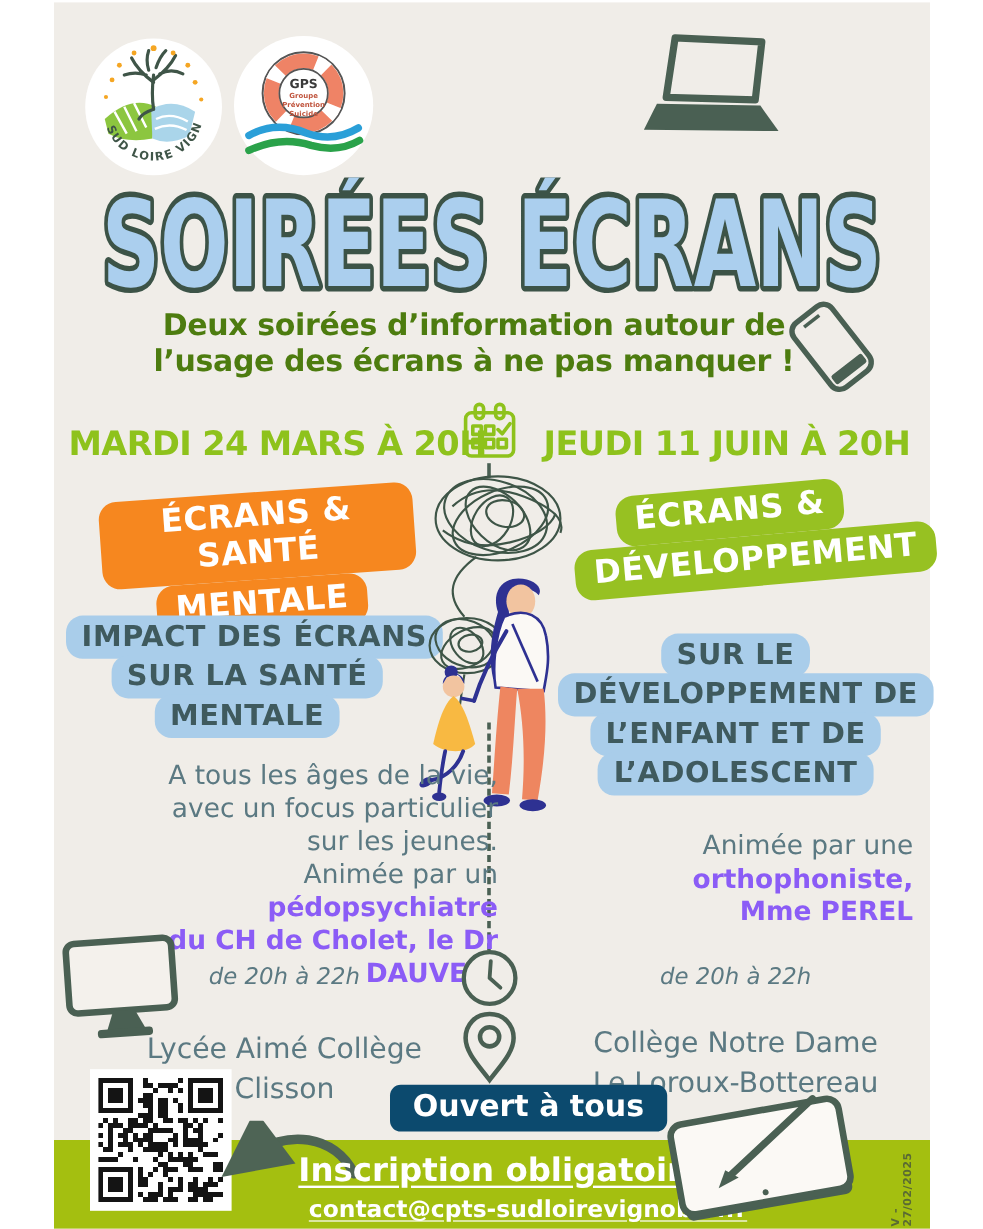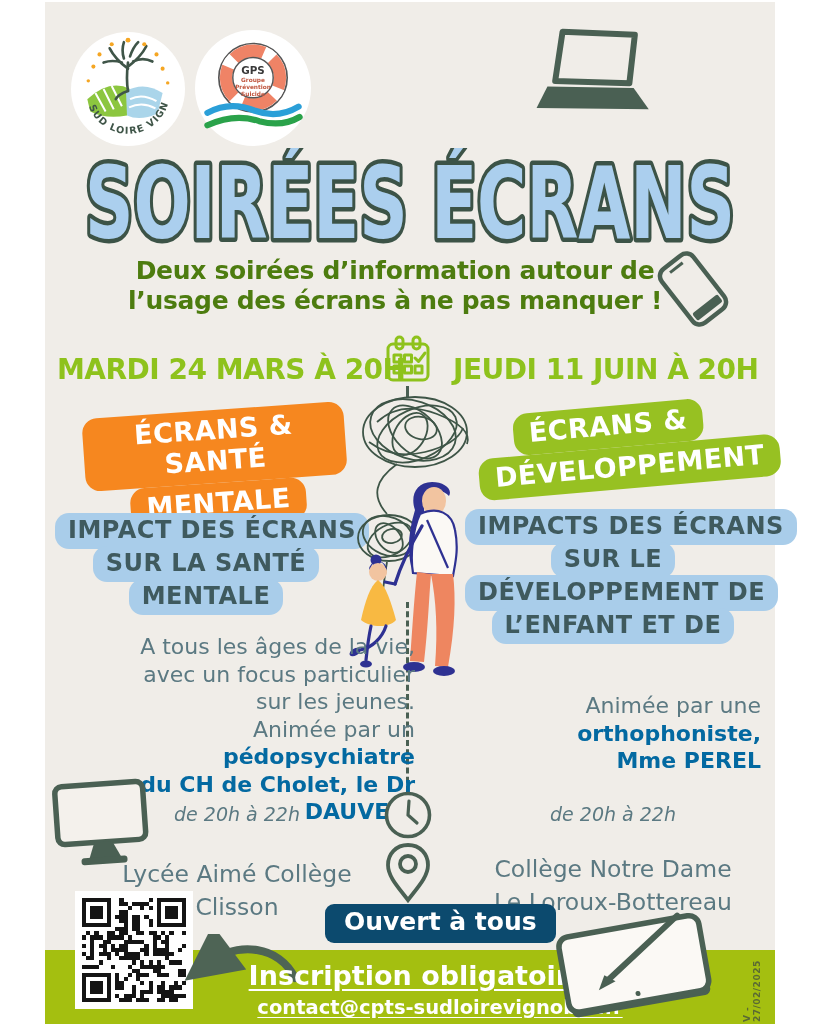--- a/index.html
+++ b/index.html
@@ -36,21 +36,21 @@
   
   .topic { text-align:center; }
   .topic span { display:inline-block; background:#a9cdea; color:#3f5a5e; font-weight:bold;
                 font-size:24px; padding:3px 13px 5px; border-radius:14px; margin-top:-3px;
                 letter-spacing:0.5px; white-space:nowrap; }
   .topic-left  { left:10px;  top:514px; width:302px; }
   .topic-right { left:420px; top:510px; width:296px; }
 
   
   .para { text-align:right; color:#5b7982; font-size:22px; line-height:27.5px; }
-  .para b { color:#0369a1; }
+  .para b { color:#8b5cf6; }
   .para-left  { left:14px;  top:631px; width:356px; }
   .para-right { left:420px; top:690px; width:296px; }
 
   .time { text-align:center; color:#5b7982; font-size:19px;font-style:italic; }
   .time-left  { left:14px;  top:801px; width:356px; }
   .time-right { left:420px; top:801px; width:296px; }
 
   .venue { text-align:center; color:#5b7982; font-size:23.5px; line-height:33px; }
   .venue-left  { left:14px;  top:856px; width:356px; }
   .venue-right { left:420px; top:851px; width:296px; }
@@ -184,24 +184,25 @@
       <span>ÉCRANS &amp;</span><br>
       <span>DÉVELOPPEMENT</span>
     </div>
 
     <div class="abs topic topic-left">
       <span>IMPACT DES ÉCRANS</span><br>
       <span>SUR LA SANTÉ</span><br>
       <span>MENTALE</span>
     </div>
     <div class="abs topic topic-right">
-      <span>IMPACTS DES ÉCRANS</span><br>
+      <br>
       <span>SUR LE</span><br>
       <span>DÉVELOPPEMENT DE</span><br>
       <span>L’ENFANT ET DE</span><br>
+      <span>L’ADOLESCENT</span>
     </div>
 
     <svg class="abs" style="left:300px; top:390px;" width="140" height="212" viewBox="0 0 140 212">
       <g fill="none" stroke="#3e5547" stroke-width="1.8">
         <ellipse cx="70" cy="40" rx="52" ry="35"></ellipse>
         <ellipse cx="68" cy="38" rx="44" ry="29" transform="rotate(18 68 38)"></ellipse>
         <ellipse cx="72" cy="42" rx="42" ry="25" transform="rotate(-24 72 42)"></ellipse>
         <ellipse cx="70" cy="40" rx="32" ry="20" transform="rotate(44 70 40)"></ellipse>
         <ellipse cx="65" cy="42" rx="23" ry="15" transform="rotate(-58 65 42)"></ellipse>
         <ellipse cx="76" cy="36" rx="16" ry="11" transform="rotate(12 76 36)"></ellipse>

